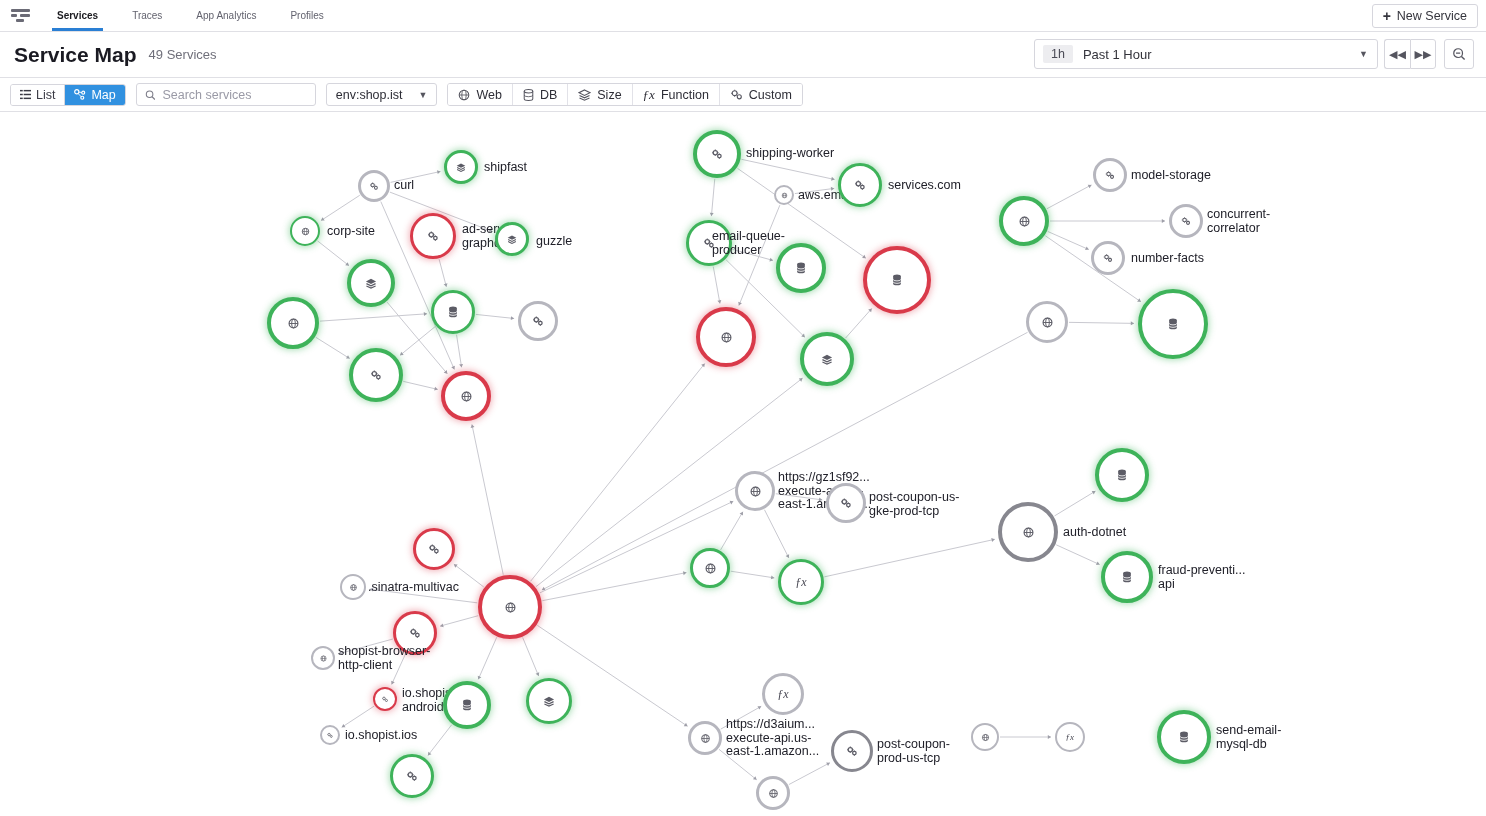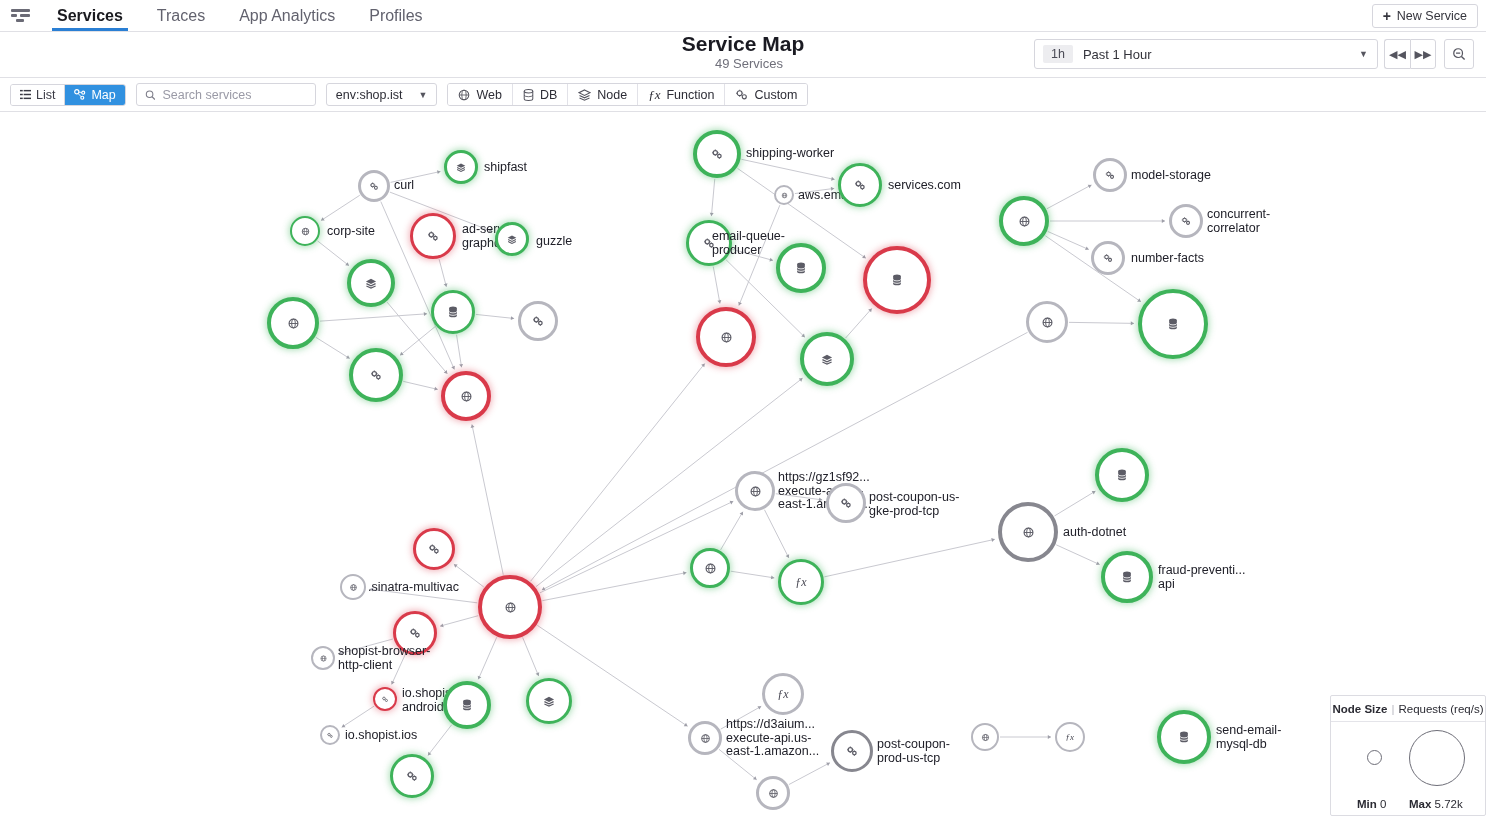--- a/index.html
+++ b/index.html
@@ -30,21 +30,21 @@
   .logo-bars i:nth-child(2){ width:19px; }
   .logo-bars i:nth-child(3){ width:12px; margin-right:7px;}
   .logo-bars i:nth-child(4){ width:6px; }
   .lb-row { display:flex; gap:3px; width:19px; }
   .lb-row i { height:3px; }
 
   #navtabs { display: flex; align-items: stretch; }
   .navtab {
     display: flex; align-items: center;
     padding: 0 17px;
-    font-size: 16px;
+    font-size: 10px;
     color: #62626e;
     cursor: pointer;
     position: relative;
     white-space: nowrap;
   }
   .navtab.active { color: #1a1a1f; font-weight: 600; }
   .navtab.active::after {
     content: ""; position: absolute; left: 12px; right: 12px; bottom: 0;
     height: 3px; background: #2a7fd4;
   }
@@ -57,21 +57,20 @@
   }
   .plus-glyph { font-size: 14px; line-height: 1; color: #35353d; font-weight: 700;}
 
   
   #titlebar {
     height: 46px;
     border-bottom: 1px solid #e0e0e5;
     display: flex; align-items: center;
     padding: 0 14px;
     position: relative;
-    flex-direction: column;
   }
   #page-title { font-size: 21px; font-weight: 600; color: #1a1a22; }
   #svc-count { font-size: 13px; color: #6f6f7a; margin-left: 12px; }
 
   #timebar { position: absolute; right: 12px; top: 7px; display: flex; align-items: stretch; gap: 0; }
   #timepicker {
     width: 344px; height: 30px;
     border: 1px solid #d6d6dd; border-radius: 3px; background:#fff;
     display: flex; align-items: center; padding: 0 8px;
     position: relative; cursor: pointer;
@@ -286,21 +285,21 @@
         <path d="M1 7 A5 2 0 0 0 11 7" fill="none" stroke="#55555f" stroke-width="1"></path>
       </svg>
       <span>DB</span>
     </div>
     <div>
       <svg width="13" height="12" viewBox="0 0 14 13">
         <path d="M7 1 L13 4 L7 7 L1 4 Z" fill="none" stroke="#55555f" stroke-width="1.2"></path>
         <path d="M1.6 7 L7 9.6 L12.4 7" fill="none" stroke="#55555f" stroke-width="1.2"></path>
         <path d="M1.6 9.8 L7 12.2 L12.4 9.8" fill="none" stroke="#55555f" stroke-width="1.2"></path>
       </svg>
-      <span>Node</span>
+      <span>Size</span>
     </div>
     <div>
       <span style="font-family:'Liberation Serif',serif;font-style:italic;font-size:13px;">ƒx</span>
       <span>Function</span>
     </div>
     <div>
       <svg width="13" height="12" viewBox="0 0 14 13">
         <circle cx="5" cy="4.5" r="2.6" fill="none" stroke="#55555f" stroke-width="1.2"></circle>
         <circle cx="10" cy="8.5" r="2.2" fill="none" stroke="#55555f" stroke-width="1.2"></circle>
         <line x1="5" y1="0.7" x2="5" y2="1.6" stroke="#55555f" stroke-width="1.1"></line>
@@ -978,32 +977,13 @@
             <path d="M1.4 2.4 V11.5 A4.6 1.9 0 0 0 10.6 11.5 V2.4 Z" fill="#5c5c66"></path>
             <path d="M1.4 6.2 A4.6 1.9 0 0 0 10.6 6.2" fill="none" stroke="#fff" stroke-width="1"></path>
             <path d="M1.4 9.1 A4.6 1.9 0 0 0 10.6 9.1" fill="none" stroke="#fff" stroke-width="1"></path>
           </svg>
         </span>
       </div>
       <div class="nlabel" style="left: 1216px; top: 611px;">send-email-
 mysql-db</div>
     </div>
 
-  <div id="legend">
-    <div id="legend-head">
-      <b>Node Size</b>
-      <span class="sep">|</span>
-      <span>Requests (req/s)</span>
-    </div>
-    <div id="legend-body">
-      <div class="legcircle" id="leg-min-c"></div>
-      <div class="legcircle" id="leg-max-c"></div>
-      <div class="legtxt" id="leg-min-t">
-        <b>Min</b>
-        <span>0</span>
-      </div>
-      <div class="legtxt" id="leg-max-t">
-        <b>Max</b>
-        <span>5.72k</span>
-      </div>
-    </div>
-  </div>
 </div>
 
 </body></html>

